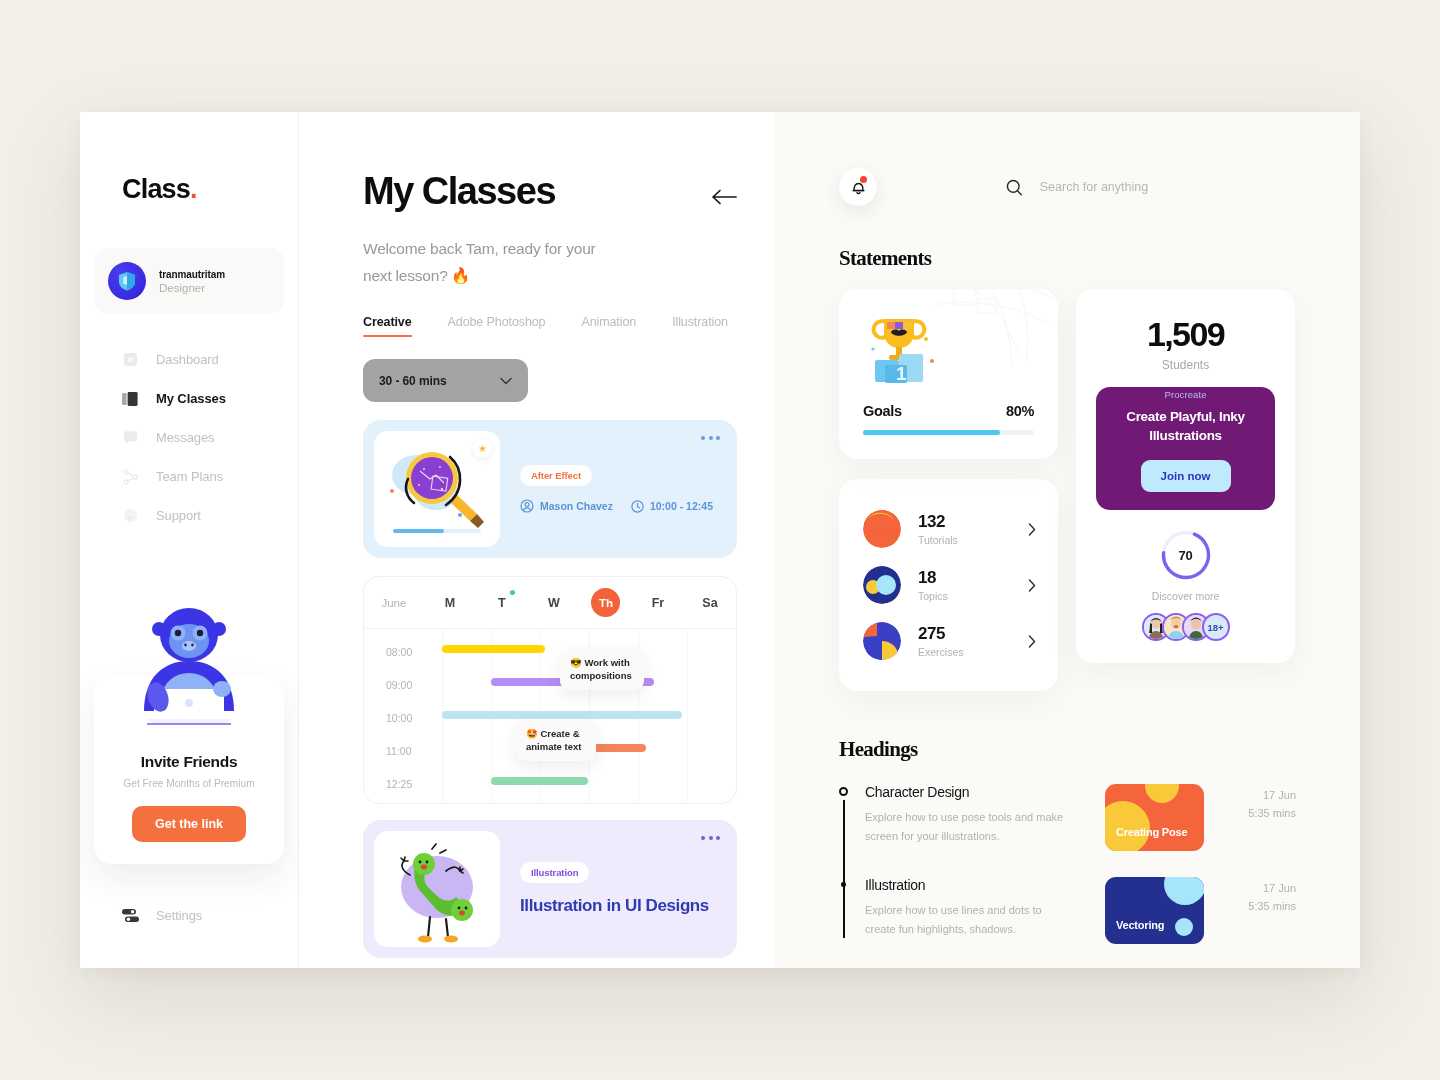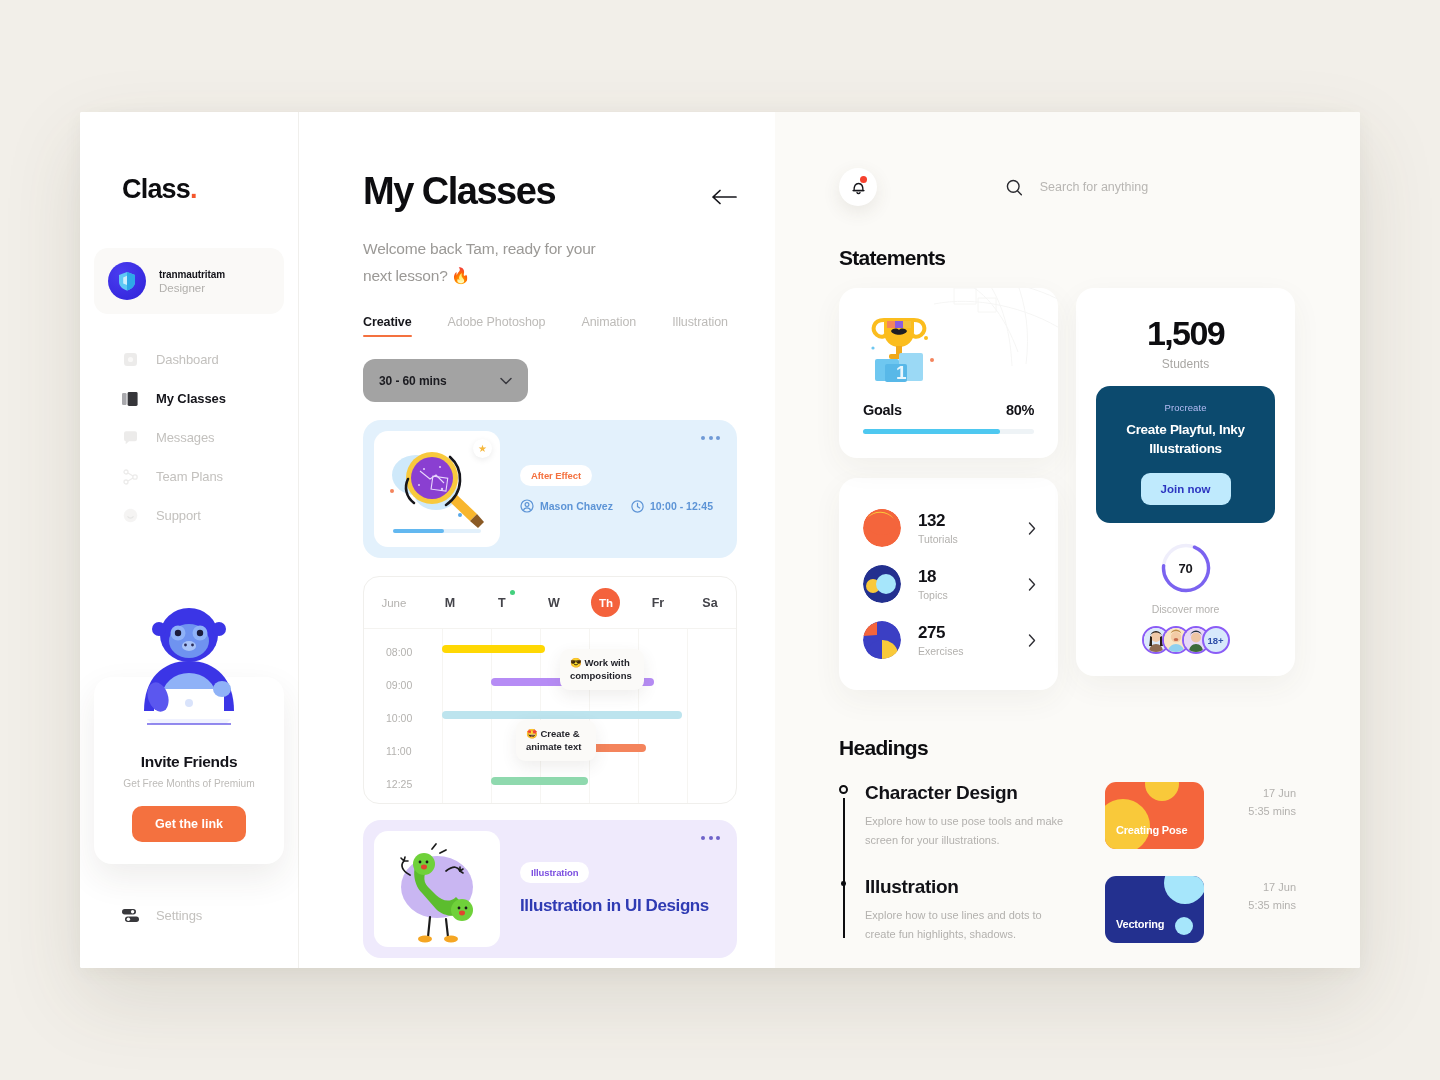--- a/index.html
+++ b/index.html
@@ -144,21 +144,21 @@
   .right-top { display: flex; align-items: center; justify-content: space-between; }
   .bell {
     width: 38px; height: 38px; border-radius: 50%; background: #fff; position: relative;
     box-shadow: 0 6px 18px rgba(80,70,50,.10); display: flex; align-items: center; justify-content: center; cursor: pointer;
   }
   .bell .red { position: absolute; top: 8px; right: 10px; width: 7px; height: 7px; border-radius: 50%; background: #f5412e; }
   .searchbox { display: flex; align-items: center; gap: 17px; width: 290px; cursor: text; }
   .searchbox input { border: none; outline: none; background: transparent; font-size: 12.5px; color: #8b8986; font-family: inherit; width: 100%; }
   .searchbox input::placeholder { color: #b8b6b3; }
 
-  .sec-title { font-size: 21px; font-weight: 700; letter-spacing: -.7px; color: #0d0d10; }
+  .sec-title { font-size: 21px; font-weight: 700; letter-spacing: -.7px; color: #0d0d10; font-family: Liberation Serif, serif; }
   #statements-title { margin-top: 40px; }
 
   .stmt-grid { margin-top: 18px; display: flex; gap: 18px; align-items: flex-start; }
   .col-l { width: 219px; }
   .col-r { width: 219px; }
 
   .card { background: #fff; border-radius: 18px; box-shadow: 0 10px 30px rgba(80,70,50,.055); }
 
   .goals { height: 170px; padding: 20px 24px; position: relative; overflow: hidden; }
   .goals .watermark { position: absolute; right: -26px; top: -14px; opacity: .5; }
@@ -174,21 +174,21 @@
   .stat-ico { width: 38px; height: 38px; border-radius: 50%; flex: none; overflow: hidden; }
   .stat-num { font-size: 17px; font-weight: 700; color: #121217; letter-spacing: -.5px; }
   .stat-lbl { font-size: 10.5px; color: #b3b1ae; margin-top: 2px; }
   .stat-txt { flex: 1; }
   .chev { color: #2e2e34; font-size: 13px; }
 
   .students { padding: 26px 20px 22px 20px; }
   .stu-num { text-align: center; font-size: 34px; font-weight: 700; letter-spacing: -1.6px; color: #0d0d10; }
   .stu-lbl { text-align: center; font-size: 12px; color: #a8a6a3; margin-top: 4px; }
   .promo {
-    margin-top: 15px; background: #0c4a6e; border-radius: 14px; padding: 16px 14px 18px 14px; text-align: center;
+    margin-top: 15px; background: #701a75; border-radius: 14px; padding: 2px 14px 18px 14px; text-align: center;
   }
   .promo-kicker { font-size: 9.5px; color: #b6bdf5; letter-spacing: .1px; }
   .promo-title { margin-top: 7px; font-size: 13.5px; font-weight: 700; color: #fff; line-height: 19px; letter-spacing: -.3px; }
   .promo-btn {
     margin-top: 15px; width: 90px; height: 32px; border: none; cursor: pointer; font-family: inherit;
     background: #bfeafd; color: #2c35c0; border-radius: 9px; font-size: 11.5px; font-weight: 700;
   }
   .discover { margin-top: 19px; text-align: center; }
   .ring { width: 52px; height: 52px; margin: 0 auto; position: relative; }
   .ring .val { position: absolute; inset: 0; display: flex; align-items: center; justify-content: center; font-size: 13px; font-weight: 600; color: #18181d; letter-spacing: -.3px; }
@@ -199,21 +199,21 @@
   .av-more { background: #d7e9fb; display: flex; align-items: center; justify-content: center; font-size: 9.5px; font-weight: 700; color: #2f4fa8; }
 
   #headings-title { margin-top: 46px; }
   .head-list { margin-top: 22px; position: relative; }
   .head-row { display: flex; align-items: flex-start; gap: 0; padding-bottom: 26px; position: relative; }
   .hl-bullet { width: 26px; flex: none; padding-top: 3px; display: flex; justify-content: flex-start; }
   .dot-ring { width: 9px; height: 9px; border-radius: 50%; border: 2.2px solid #0d0d10; }
   .dot-small { width: 4.5px; height: 4.5px; border-radius: 50%; background: #0d0d10; margin: 2.3px; }
   .hl-line { position: absolute; left: 4.2px; top: 16px; bottom: 6px; width: 1.6px; background: #0d0d10; }
   .hl-text { width: 200px; flex: none; }
-  .hl-title { font-size: 19px; font-weight: 700; color: #121217; letter-spacing: -.3px; }
+  .hl-title { font-size: 14px; font-weight: 400; color: #121217; letter-spacing: -.3px; }
   .hl-desc { margin-top: 8px; font-size: 11px; line-height: 19px; color: #b3b1ae; }
   .hl-thumb { width: 99px; height: 67px; border-radius: 11px; flex: none; position: relative; overflow: hidden; margin-left: 40px; }
   .hl-thumb span { position: absolute; left: 11px; bottom: 13px; font-size: 11px; font-weight: 700; color: #fff; letter-spacing: -.2px; z-index: 2;}
   .hl-when { flex: 1; text-align: right; padding-top: 2px; }
   .hl-when div { font-size: 11px; color: #b3b1ae; line-height: 18px; }
 </style>
 </head>
 <body>
 
 <div class="stage">

